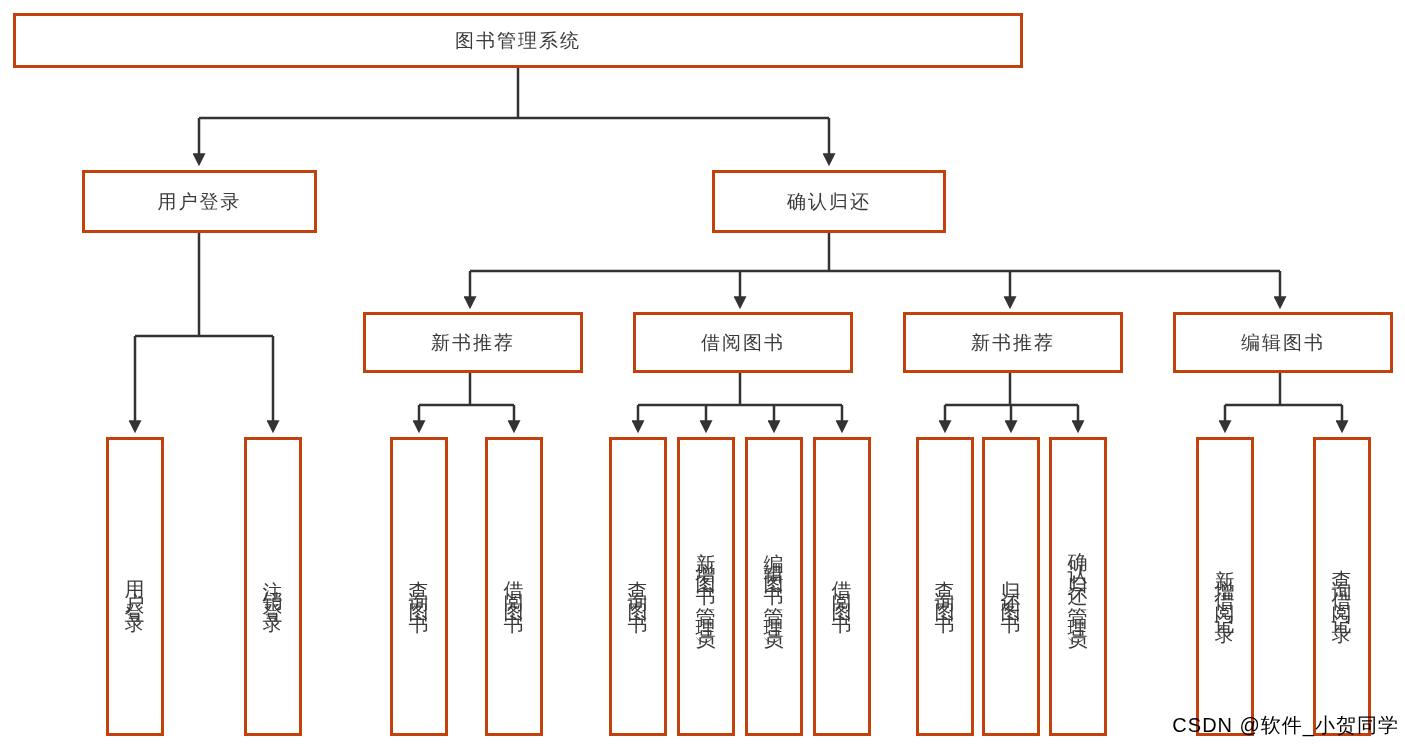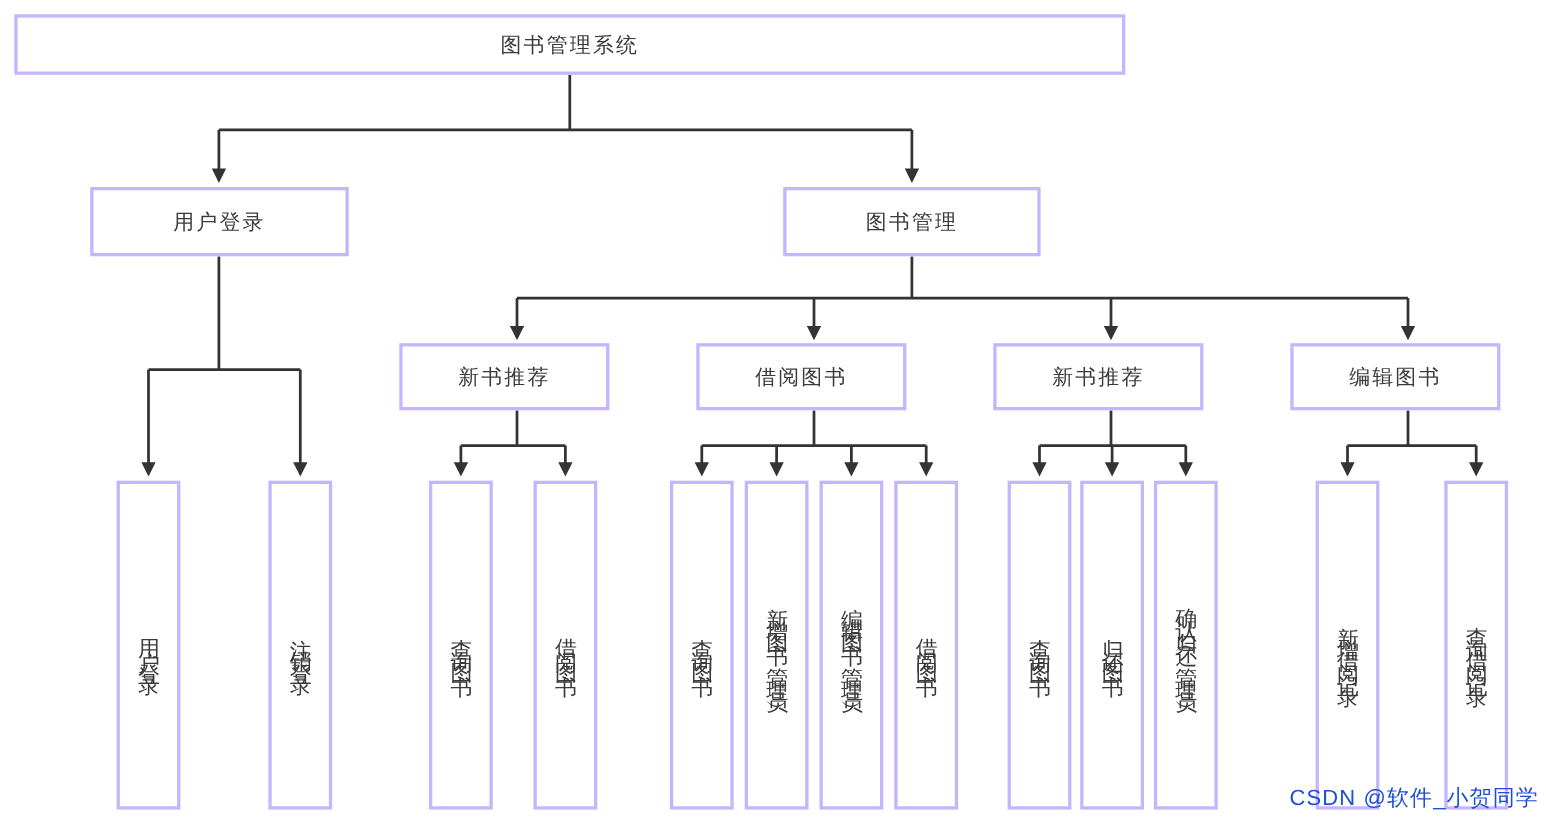--- a/index.html
+++ b/index.html
@@ -18,49 +18,49 @@
   .connector-svg {
     position: absolute;
     left: 0;
     top: 0;
     width: 1405px;
     height: 747px;
   }
   .node, .vbox {
     position: absolute;
     box-sizing: border-box;
-    border: 3px solid #c4b5fd;
+    border: 3px solid #c2410c;
     background: #ffffff;
     display: flex;
     align-items: center;
     justify-content: center;
     color: #3a3a3a;
   }
   .node {
     font-size: 19px;
     letter-spacing: 2px;
     white-space: nowrap;
   }
   .vbox {
     writing-mode: vertical-rl;
     text-orientation: mixed;
     font-size: 20px;
     letter-spacing: 11px;
     line-height: 1;
   }
   .root-node   { left: 13px;  top: 13px;  width: 1010px; height: 55px; }
   .lvl1        { top: 170px; height: 63px; }
-  .lvl2        { top: 312px; height: 61px; width: 191px; }
+  .lvl2        { top: 312px; height: 61px; width: 220px; }
   .leaf        { top: 437px; height: 299px; width: 58px; }
   .watermark {
     position: absolute;
     right: 6px;
     bottom: 8px;
     font-size: 20px;
-    color: #1d4ed8;
+    color: #000000;
     letter-spacing: 1px;
     white-space: nowrap;
   }
 </style>
 </head>
 <body>
 
 <div class="canvas">
 
   <svg class="connector-svg" width="1405" height="747" viewBox="0 0 1405 747" xmlns="http://www.w3.org/2000/svg">
@@ -109,21 +109,21 @@
       <path d="M1280,373 V405"></path>
       <path d="M1225,405 H1342"></path>
       <line x1="1225" y1="405" x2="1225" y2="430" marker-end="url(#arw)"></line>
       <line x1="1342" y1="405" x2="1342" y2="430" marker-end="url(#arw)"></line>
     </g>
   </svg>
 
   <div class="node root-node">图书管理系统</div>
 
   <div class="node lvl1" style="left:82px; width:235px;">用户登录</div>
-  <div class="node lvl1" style="left:712px; width:234px;">图书管理</div>
+  <div class="node lvl1" style="left:712px; width:234px;">确认归还</div>
 
   <div class="node lvl2" style="left:363px;">新书推荐</div>
   <div class="node lvl2" style="left:633px;">借阅图书</div>
   <div class="node lvl2" style="left:903px;">新书推荐</div>
   <div class="node lvl2" style="left:1173px;">编辑图书</div>
 
   <div class="vbox leaf" style="left:106px;">用户登录</div>
   <div class="vbox leaf" style="left:244px;">注销登录</div>
 
   <div class="vbox leaf" style="left:390px;">查询图书</div>

